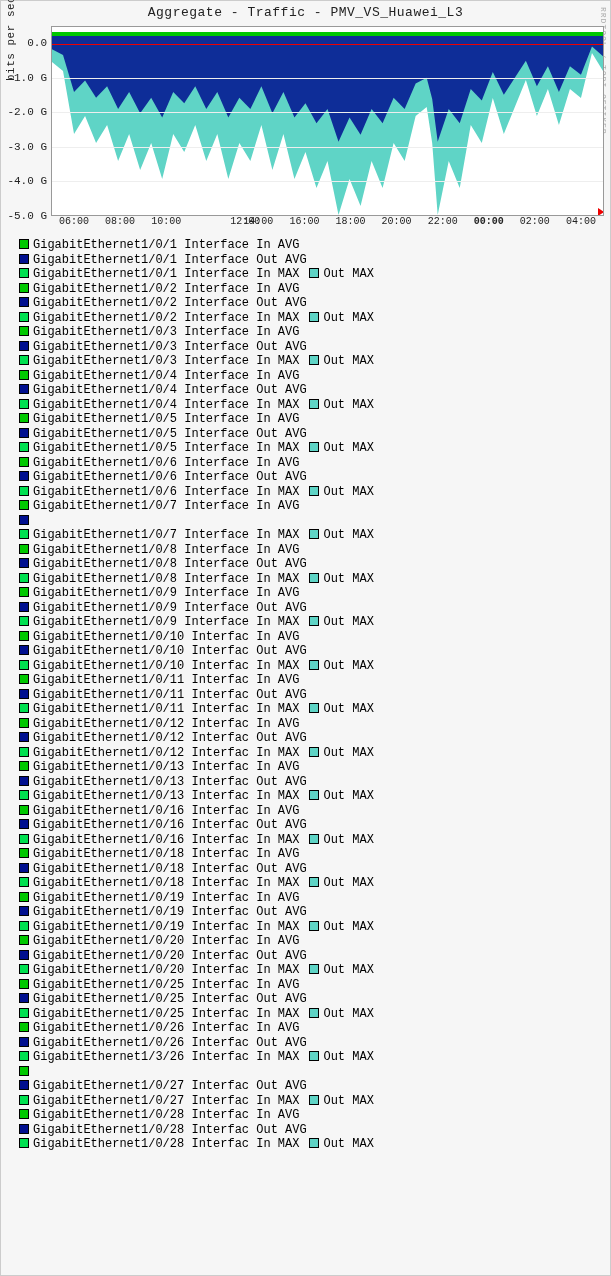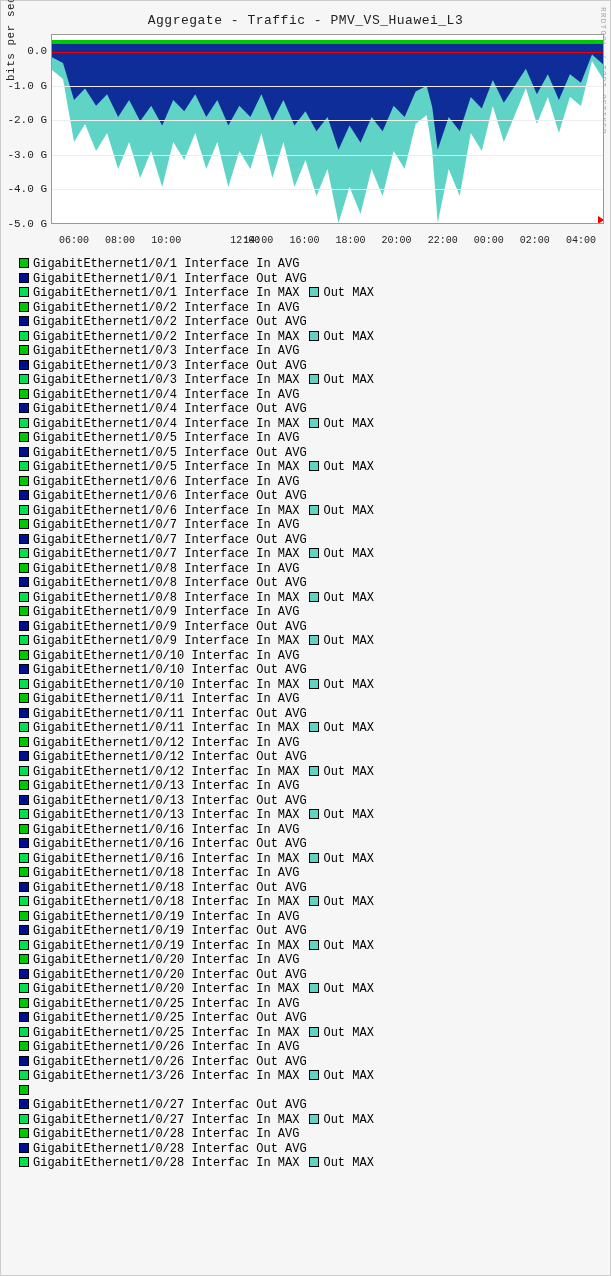--- a/index.html
+++ b/index.html
@@ -14,27 +14,27 @@
     width: 611px;
     height: 1276px;
     box-sizing: border-box;
     border: 1px solid #ccc;
     background: #f6f6f6;
     position: relative;
   }
   .title {
     text-align: center;
     font-size: 13px;
-    padding-top: 12px;
+    padding-top: 4px;
     color: #222;
     letter-spacing: 0.5px;
   }
   .plotarea {
     position: relative;
-    margin: 6px 6px 11px 50px;
+    margin: 6px 6px 0 50px;
     height: 190px;
   }
   .plotbox {
     position: absolute;
     left: 0; top: 0; right: 0; bottom: 0;
     border: 1px solid #999;
     background: #fff;
     overflow: hidden;
   }
   .ylabel {
@@ -187,21 +187,21 @@
   <div class="xticks" id="xticks">
       <div class="xtick" style="left: 4.16667%;">06:00</div>
       <div class="xtick" style="left: 12.5%;">08:00</div>
       <div class="xtick" style="left: 20.8333%;">10:00</div>
       <div class="xtick" style="left: 29.1667%; margin-left: 33px;">12:00</div>
       <div class="xtick" style="left: 37.5%;">14:00</div>
       <div class="xtick" style="left: 45.8333%;">16:00</div>
       <div class="xtick" style="left: 54.1667%;">18:00</div>
       <div class="xtick" style="left: 62.5%;">20:00</div>
       <div class="xtick" style="left: 70.8333%;">22:00</div>
-      <div class="xtick" style="left: 79.1667%;">00:00</div>
+      <div class="xtick" style="left: 79.1667%; font-weight: bold;">00:00</div>
       <div class="xtick" style="left: 87.5%;">02:00</div>
       <div class="xtick" style="left: 95.8333%;">04:00</div>
     </div>
 
   <div class="legend" id="legend">
       <div class="lrow"><span class="sw" style="background: rgb(0, 200, 0);"></span><span>GigabitEthernet1/0/1 Interface In AVG</span></div>
       <div class="lrow"><span class="sw" style="background: rgb(0, 15, 143);"></span><span>GigabitEthernet1/0/1 Interface Out AVG</span></div>
       <div class="lrow"><span class="sw" style="background: rgb(0, 224, 80);"></span><span>GigabitEthernet1/0/1 Interface In MAX</span><span class="sw sw2" style="background: rgb(95, 212, 198);"></span><span>Out MAX</span></div>
       <div class="lrow"><span class="sw" style="background: rgb(0, 200, 0);"></span><span>GigabitEthernet1/0/2 Interface In AVG</span></div>
       <div class="lrow"><span class="sw" style="background: rgb(0, 15, 143);"></span><span>GigabitEthernet1/0/2 Interface Out AVG</span></div>
@@ -212,21 +212,21 @@
       <div class="lrow"><span class="sw" style="background: rgb(0, 200, 0);"></span><span>GigabitEthernet1/0/4 Interface In AVG</span></div>
       <div class="lrow"><span class="sw" style="background: rgb(0, 15, 143);"></span><span>GigabitEthernet1/0/4 Interface Out AVG</span></div>
       <div class="lrow"><span class="sw" style="background: rgb(0, 224, 80);"></span><span>GigabitEthernet1/0/4 Interface In MAX</span><span class="sw sw2" style="background: rgb(95, 212, 198);"></span><span>Out MAX</span></div>
       <div class="lrow"><span class="sw" style="background: rgb(0, 200, 0);"></span><span>GigabitEthernet1/0/5 Interface In AVG</span></div>
       <div class="lrow"><span class="sw" style="background: rgb(0, 15, 143);"></span><span>GigabitEthernet1/0/5 Interface Out AVG</span></div>
       <div class="lrow"><span class="sw" style="background: rgb(0, 224, 80);"></span><span>GigabitEthernet1/0/5 Interface In MAX</span><span class="sw sw2" style="background: rgb(95, 212, 198);"></span><span>Out MAX</span></div>
       <div class="lrow"><span class="sw" style="background: rgb(0, 200, 0);"></span><span>GigabitEthernet1/0/6 Interface In AVG</span></div>
       <div class="lrow"><span class="sw" style="background: rgb(0, 15, 143);"></span><span>GigabitEthernet1/0/6 Interface Out AVG</span></div>
       <div class="lrow"><span class="sw" style="background: rgb(0, 224, 80);"></span><span>GigabitEthernet1/0/6 Interface In MAX</span><span class="sw sw2" style="background: rgb(95, 212, 198);"></span><span>Out MAX</span></div>
       <div class="lrow"><span class="sw" style="background: rgb(0, 200, 0);"></span><span>GigabitEthernet1/0/7 Interface In AVG</span></div>
-      <div class="lrow"><span class="sw" style="background: rgb(0, 15, 143);"></span><span>GigabitEthernet1/0/7 Interface Out AVG</span></div>
+      <div class="lrow"><span class="sw" style="background: rgb(0, 15, 143);"></span></div>
       <div class="lrow"><span class="sw" style="background: rgb(0, 224, 80);"></span><span>GigabitEthernet1/0/7 Interface In MAX</span><span class="sw sw2" style="background: rgb(95, 212, 198);"></span><span>Out MAX</span></div>
       <div class="lrow"><span class="sw" style="background: rgb(0, 200, 0);"></span><span>GigabitEthernet1/0/8 Interface In AVG</span></div>
       <div class="lrow"><span class="sw" style="background: rgb(0, 15, 143);"></span><span>GigabitEthernet1/0/8 Interface Out AVG</span></div>
       <div class="lrow"><span class="sw" style="background: rgb(0, 224, 80);"></span><span>GigabitEthernet1/0/8 Interface In MAX</span><span class="sw sw2" style="background: rgb(95, 212, 198);"></span><span>Out MAX</span></div>
       <div class="lrow"><span class="sw" style="background: rgb(0, 200, 0);"></span><span>GigabitEthernet1/0/9 Interface In AVG</span></div>
       <div class="lrow"><span class="sw" style="background: rgb(0, 15, 143);"></span><span>GigabitEthernet1/0/9 Interface Out AVG</span></div>
       <div class="lrow"><span class="sw" style="background: rgb(0, 224, 80);"></span><span>GigabitEthernet1/0/9 Interface In MAX</span><span class="sw sw2" style="background: rgb(95, 212, 198);"></span><span>Out MAX</span></div>
       <div class="lrow"><span class="sw" style="background: rgb(0, 200, 0);"></span><span>GigabitEthernet1/0/10 Interfac In AVG</span></div>
       <div class="lrow"><span class="sw" style="background: rgb(0, 15, 143);"></span><span>GigabitEthernet1/0/10 Interfac Out AVG</span></div>
       <div class="lrow"><span class="sw" style="background: rgb(0, 224, 80);"></span><span>GigabitEthernet1/0/10 Interfac In MAX</span><span class="sw sw2" style="background: rgb(95, 212, 198);"></span><span>Out MAX</span></div>

